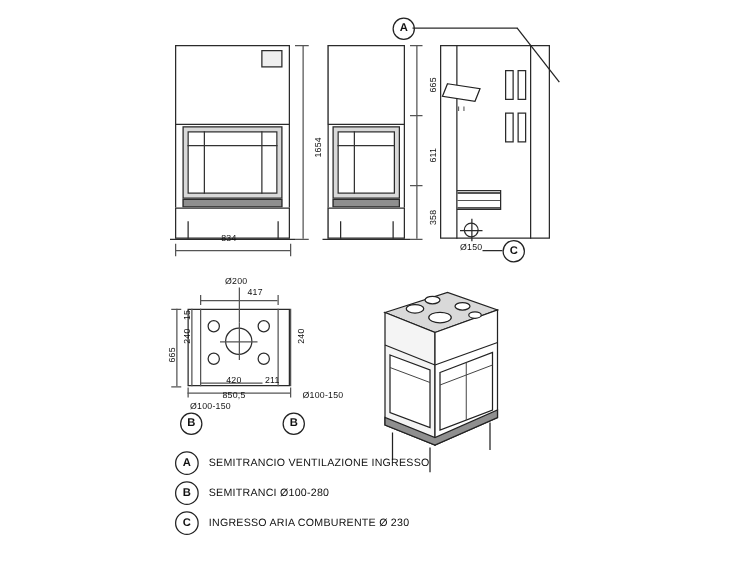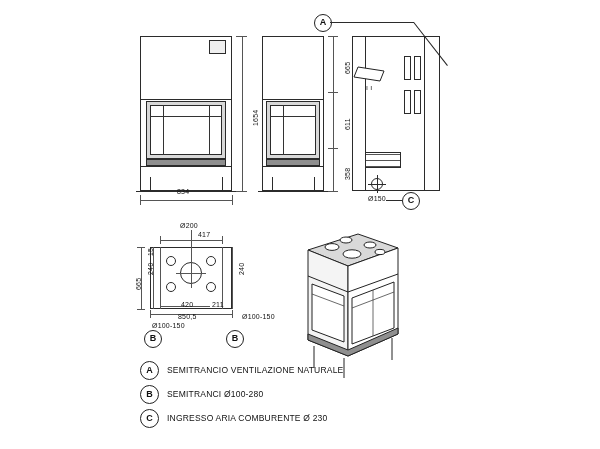--- a/index.html
+++ b/index.html
@@ -205,21 +205,21 @@
       <ellipse cx="72" cy="26" rx="9" ry="4.2" fill="#fff" stroke="#222" stroke-width="1"></ellipse>
       <ellipse cx="90" cy="17" rx="6" ry="3" fill="#fff" stroke="#222" stroke-width="1"></ellipse>
       <ellipse cx="66" cy="12" rx="6" ry="3" fill="#fff" stroke="#222" stroke-width="1"></ellipse>
       <ellipse cx="100" cy="24" rx="5" ry="2.6" fill="#fff" stroke="#222" stroke-width="1"></ellipse>
     </svg>
   </div>
 
   <div class="legend">
     <div class="legrow">
       <div class="legbadge">A</div>
-      <div class="legtext">SEMITRANCIO VENTILAZIONE NATURALE</div>
+      <div class="legtext">SEMITRANCIO VENTILAZIONE INGRESSO</div>
     </div>
     <div class="legrow">
       <div class="legbadge">B</div>
       <div class="legtext">SEMITRANCI Ø100-280</div>
     </div>
     <div class="legrow">
       <div class="legbadge">C</div>
       <div class="legtext">INGRESSO ARIA COMBURENTE Ø 230</div>
     </div>
   </div>

